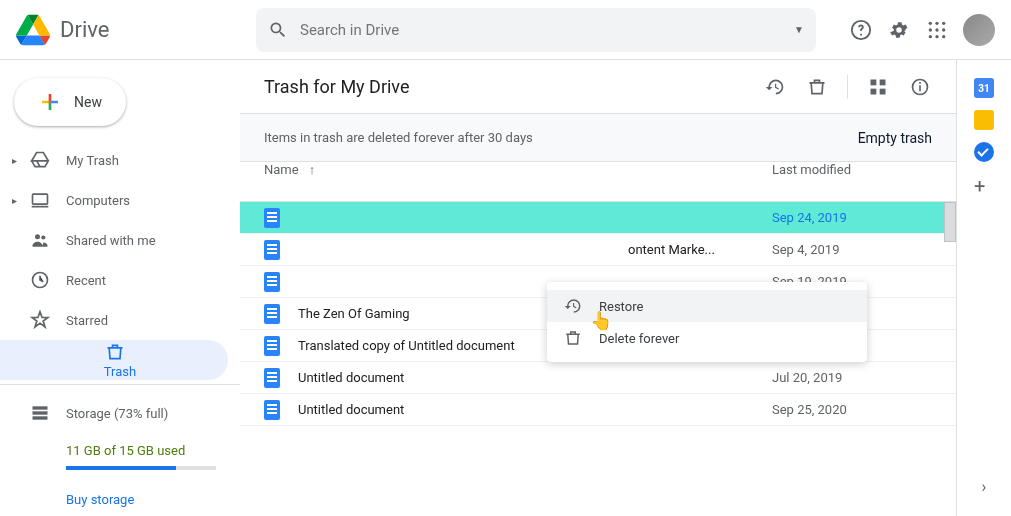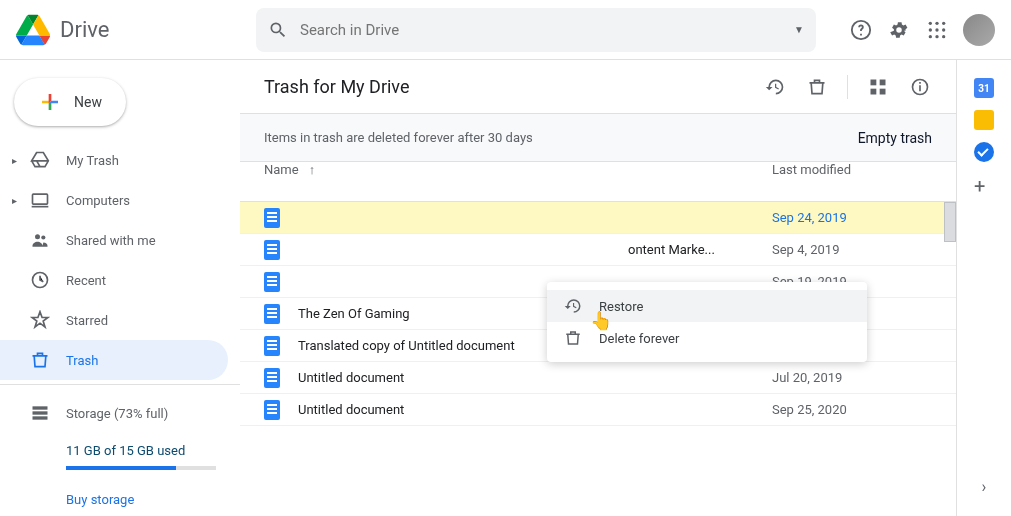--- a/index.html
+++ b/index.html
@@ -12,41 +12,41 @@
 .search-icon { color: #5f6368; margin-right: 12px; }
 .search-input { flex: 1; border: none; background: transparent; font-size: 15px; color: #5f6368; outline: none; }
 .search-dropdown { color: #5f6368; font-size: 10px; }
 .header-icons { display: flex; align-items: center; gap: 14px; margin-left: auto; padding-left: 24px; }
 .hicon { width: 24px; height: 24px; color: #5f6368; display: flex; align-items: center; justify-content: center; cursor: pointer; }
 .avatar { width: 32px; height: 32px; border-radius: 50%; background: linear-gradient(135deg,#888,#aaa); }
 .body-area { display: flex; height: 456px; }
 .sidebar { width: 240px; padding-top: 12px; overflow: hidden; }
 .new-btn { margin: 6px 0 14px 14px; width: 112px; height: 48px; border-radius: 24px; box-shadow: 0 1px 2px rgba(0,0,0,0.2), 0 1px 3px 1px rgba(0,0,0,0.1); display: flex; align-items: center; justify-content: center; gap: 12px; background: #fff; cursor: pointer; font-size: 14px; color: #3c4043; }
 .sb-item { height: 40px; display: flex; align-items: center; padding-left: 12px; font-size: 13px; color: #5f6368; cursor: pointer; border-radius: 0 20px 20px 0; margin-right: 12px; }
-.sb-item.active { background: #e8f0fe; color: #1a73e8; }
+.sb-item.active { background: #e8f0fe; color: #1a73e8; flex-direction: column; }
 .sb-caret { width: 12px; font-size: 10px; color: #5f6368; }
 .sb-icon { width: 24px; height: 24px; margin: 0 14px 0 4px; display: flex; align-items: center; justify-content: center; }
 .sb-divider { height: 1px; background: #e0e0e0; margin: 4px 0 8px 0; }
-.storage-line { padding-left: 66px; font-size: 13px; color: #0c4a6e; margin-top: 10px; }
+.storage-line { padding-left: 66px; font-size: 13px; color: #4d7c0f; margin-top: 10px; }
 .storage-bar { margin: 8px 0 0 66px; width: 150px; height: 4px; background: #e0e0e0; position: relative; }
 .storage-fill { height: 100%; background: #1a73e8; width: 73%; }
 .buy-link { padding-left: 66px; font-size: 13px; color: #1a73e8; margin-top: 22px; cursor: pointer; }
 .main { flex: 1; border-right: 1px solid #e0e0e0; display: flex; flex-direction: column; position: relative; }
 .title-row { height: 54px; display: flex; align-items: center; padding: 0 24px; border-bottom: 1px solid #e0e0e0; }
 .title-text { font-size: 18px; color: #202124; }
 .title-icons { margin-left: auto; display: flex; align-items: center; gap: 18px; color: #5f6368; }
 .title-icons .div { width: 1px; height: 24px; background: #e0e0e0; }
 .banner { height: 48px; background: #f8f9fa; display: flex; align-items: center; padding: 0 24px; font-size: 13px; color: #5f6368; border-bottom: 1px solid #e0e0e0; }
 .banner .empty { margin-left: auto; color: #0f172a; cursor: pointer; font-size: 14px; }
 .list-header { height: 40px; display: flex; align-items: flex-start; padding: 0 24px; font-size: 13px; color: #5f6368; border-bottom: 1px solid #e0e0e0; }
 .col-name { flex: 1; display: flex; align-items: center; gap: 10px; }
 .col-mod { width: 160px; }
 .file-list { position: relative; overflow: hidden; }
 .row { height: 32px; display: flex; align-items: center; padding: 0 24px; font-size: 13px; color: #202124; border-bottom: 1px solid #f0f0f0; }
-.row.selected { background: #fef9c3; }
+.row.selected { background: #5eead4; }
 .doc-icon { width: 16px; height: 20px; margin-right: 18px; background: #2684fc; border-radius: 2px; position: relative; flex-shrink: 0; }
 .doc-icon::after { content: ''; position: absolute; top: 4px; left: 3px; right: 3px; height: 2px; background: #fff; box-shadow: 0 4px 0 #fff, 0 8px 0 #fff; }
 .row-name { flex: 1; white-space: nowrap; overflow: hidden; text-overflow: ellipsis; }
 .row-date { width: 160px; color: #5f6368; }
 .row.selected .row-date { color: #1a73e8; }
 .scrollbar { position: absolute; right: 0; top: 0; width: 12px; height: 40px; background: #dadce0; border: 1px solid #bdc1c6; border-radius: 0; }
 .context-menu { position: absolute; left: 307px; top: 222px; width: 320px; background: #fff; border-radius: 4px; box-shadow: 0 2px 10px rgba(0,0,0,0.2); padding: 8px 0; z-index: 50; }
 .ctx-item { height: 32px; display: flex; align-items: center; padding: 0 16px; font-size: 13px; color: #3c4043; cursor: pointer; }
 .ctx-item.hover { background: #f1f3f4; }
 .ctx-icon { width: 20px; height: 20px; margin-right: 16px; color: #5f6368; display: flex; align-items: center; justify-content: center; }

